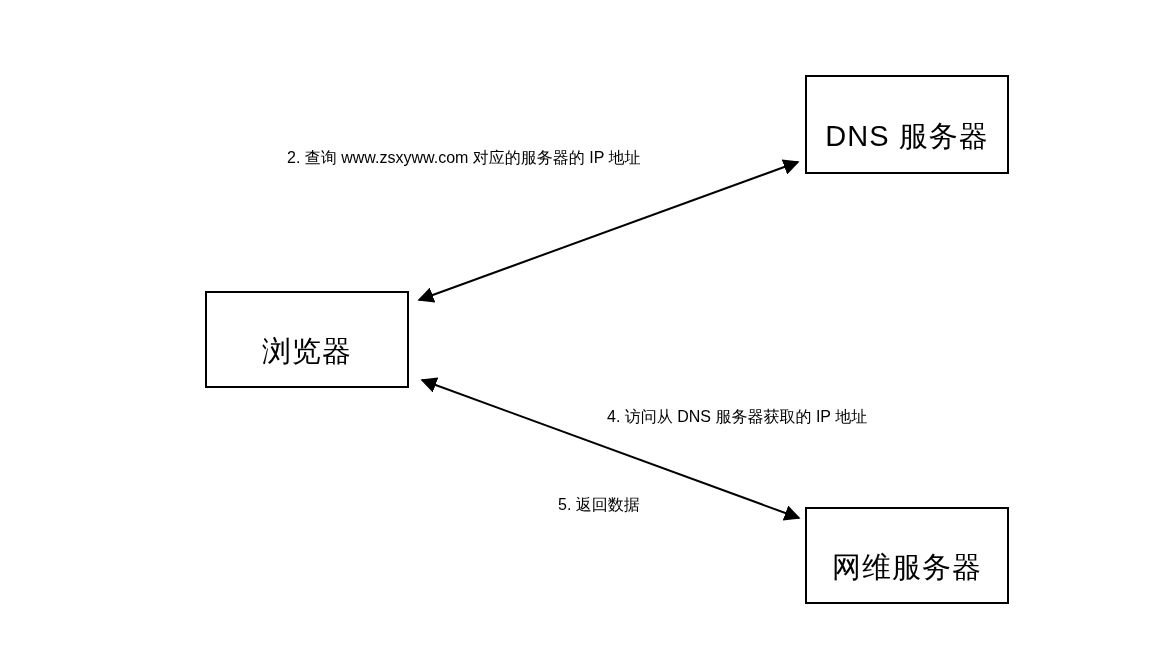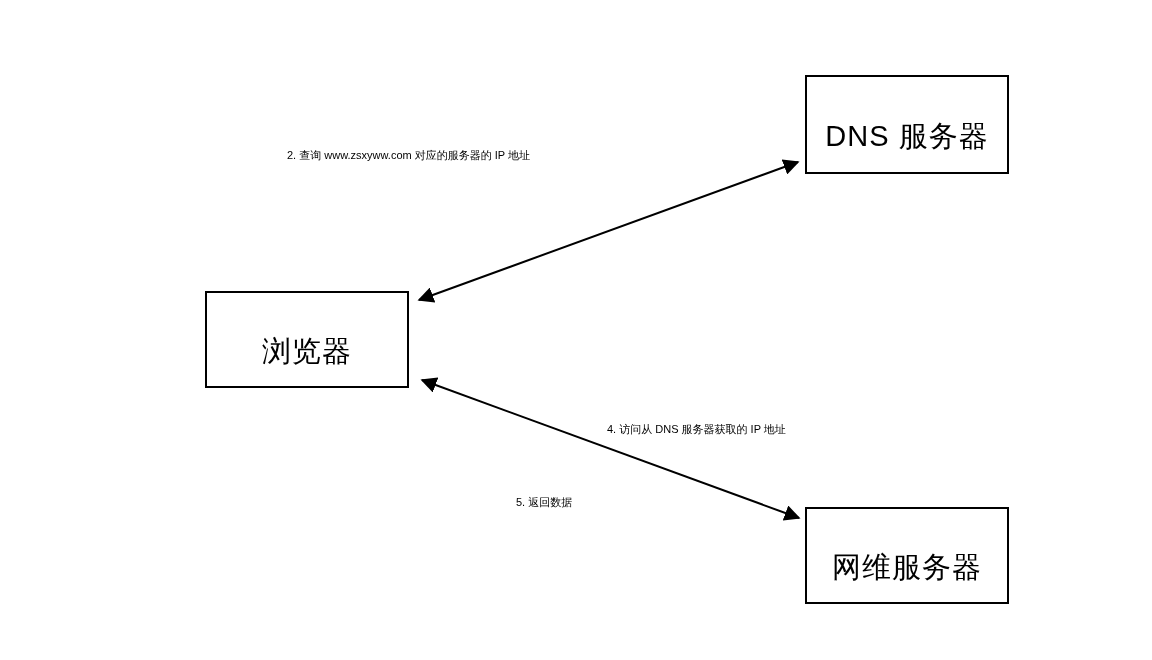--- a/index.html
+++ b/index.html
@@ -30,29 +30,29 @@
     letter-spacing: 1px;
     white-space: nowrap;
     margin-top: 24px;
   }
   #node-dns-server   { left: 805px; top: 75px;  width: 204px; height: 99px; }
   #node-browser      { left: 205px; top: 291px; width: 204px; height: 97px; }
   #node-web-server   { left: 805px; top: 507px; width: 204px; height: 97px; justify-content: center; }
 
   .step-label {
     position: absolute;
-    font-size: 11px;
+    font-size: 16px;
     color: #000000;
     white-space: nowrap;
   }
   #label-step2 { left: 287px; top: 148px; }
   #label-step3 { left: 578px; top: 262px; }
   #label-step1 { left: 85px;  top: 428px; }
-  #label-step4 { left: 607px; top: 407px; margin-top: 15px; }
-  #label-step5 { left: 516px; top: 495px; }
+  #label-step4 { left: 607px; top: 407px; }
+  #label-step5 { left: 558px; top: 495px; }
 
   #arrow-layer {
     position: absolute;
     left: 0;
     top: 0;
     width: 1152px;
     height: 660px;
     pointer-events: none;
   }
   #arrow-layer line {

